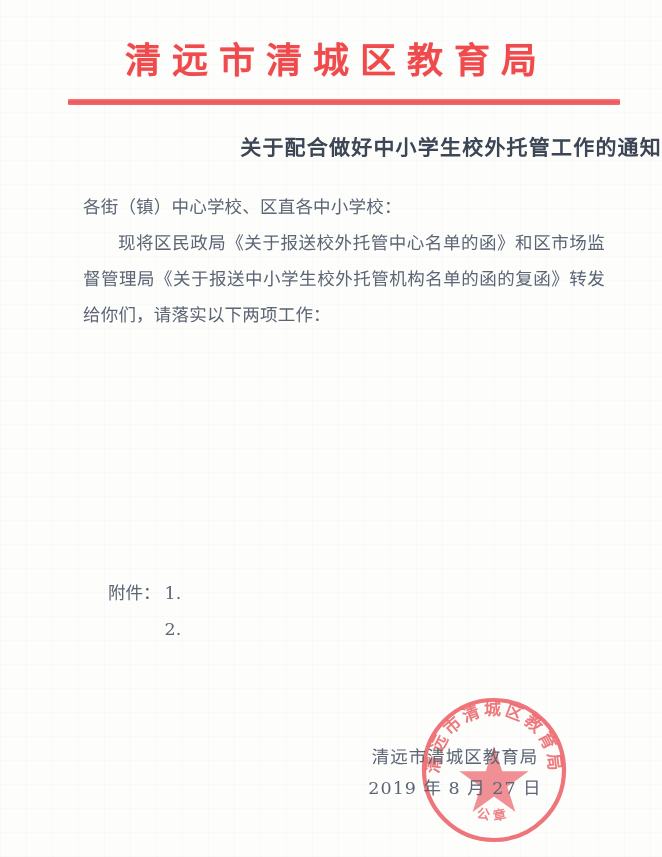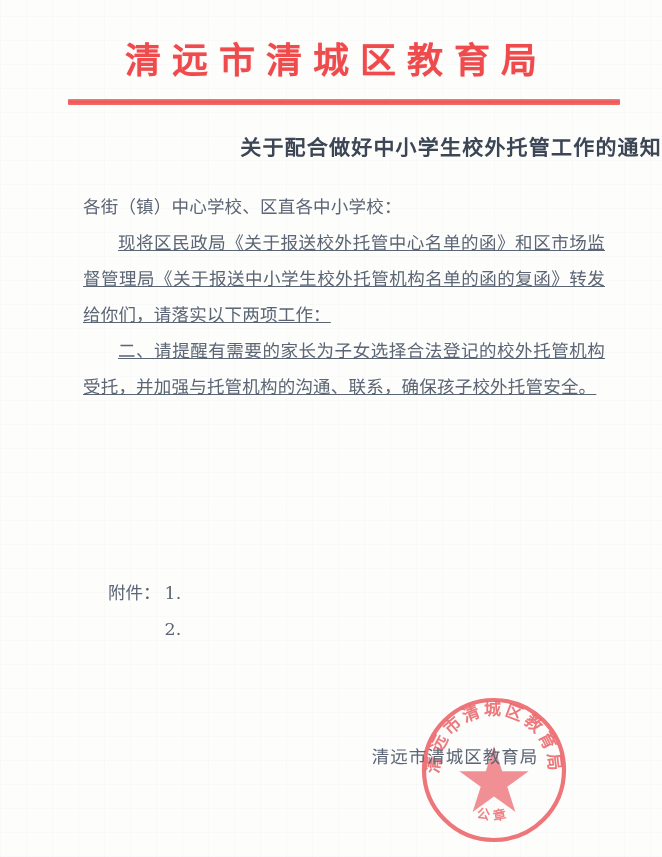--- a/index.html
+++ b/index.html
@@ -92,21 +92,20 @@
     font-size: 17.5px;
     line-height: 36px;
     color: #5b6574;
     text-align: justify;
     text-justify: inter-ideograph;
     margin: 0;
     letter-spacing: 0.2px;
   }
   .para.indent {
     text-indent: 2em;
-    text-decoration: underline;
   }
   .para.salutation {
     text-indent: 0;
   }
 
   
   .attachments {
     position: absolute;
     left: 108px;
     top: 575px;
@@ -174,21 +173,20 @@
   <div class="masthead">
     <div class="masthead-title">清远市清城区教育局</div>
   </div>
   <div class="masthead-rule"></div>
 
   <div class="doc-title">关于配合做好中小学生校外托管工作的通知</div>
 
   <div class="body-block">
     <p class="para salutation">各街（镇）中心学校、区直各中小学校：</p>
     <p class="para indent">现将区民政局《关于报送校外托管中心名单的函》和区市场监督管理局《关于报送中小学生校外托管机构名单的函的复函》转发给你们，请落实以下两项工作：</p>
-    <p class="para indent">二、请提醒有需要的家长为子女选择合法登记的校外托管机构受托，并加强与托管机构的沟通、联系，确保孩子校外托管安全。</p>
   </div>
 
   <div class="attachments">
     <div class="attach-row">
       <span class="attach-label">附件：</span>
       <span class="attach-text">1.</span>
     </div>
     <div class="attach-row">
       <span class="attach-label spacer">附件：</span>
       <span class="attach-text">2.</span>
@@ -207,15 +205,16 @@
       </text>
       <text font-family="'DejaVu Serif','Liberation Serif',serif" font-size="13" font-weight="bold" fill="#e8454b" letter-spacing="5" opacity="0.8">
         <textPath href="#sealArcBottom" startOffset="50%" text-anchor="middle">公章</textPath>
       </text>
       <polygon points="76,52 84.2,77.2 110.7,77.2 89.3,92.8 97.4,118 76,102.4 54.6,118 62.7,92.8 41.3,77.2 67.8,77.2" fill="#e8454b" opacity="0.72"></polygon>
     </svg>
   </div>
 
   <div class="signature">
     <div class="sig-line">清远市清城区教育局</div>
+    <div class="sig-line">2019 年 8 月 27 日</div>
   </div>
 
 </div>
 
 </body></html>

